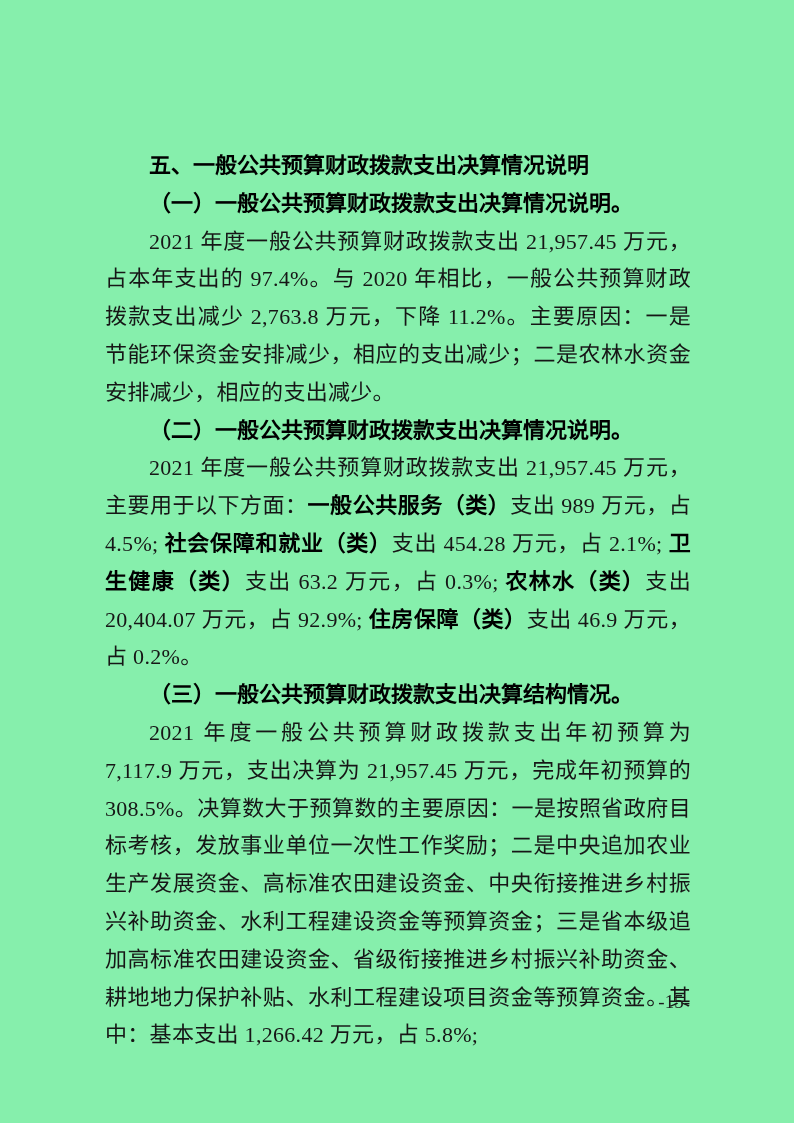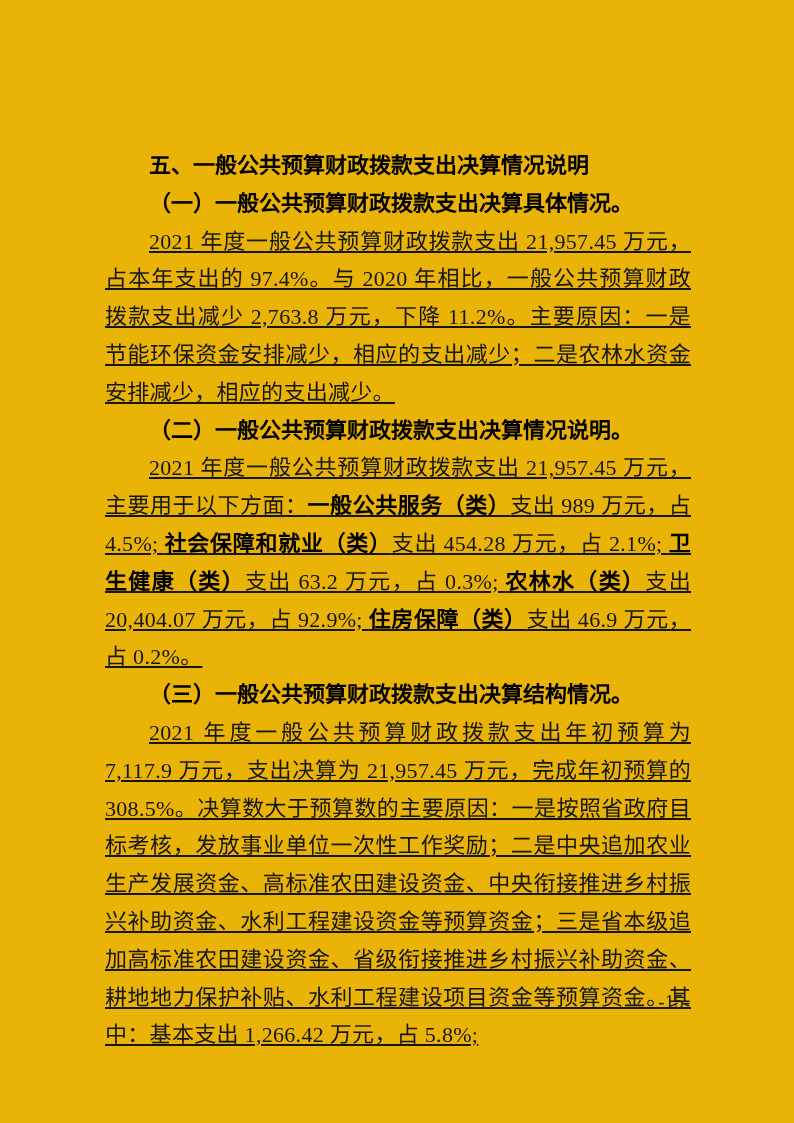--- a/index.html
+++ b/index.html
@@ -5,21 +5,21 @@
   html, body {
     margin: 0;
     padding: 0;
     background: #e8e8e8;
   }
   .page {
     position: relative;
     width: 794px;
     height: 1123px;
     margin: 0 auto;
-    background: #eab308;
+    background: #86efac;
     overflow: hidden;
   }
   .content {
     position: absolute;
     left: 105px;
     top: 147px;
     width: 586px;
   }
   .doc-heading,
   .doc-subheading,
@@ -36,21 +36,20 @@
     font-family: "Liberation Sans", "DejaVu Sans", sans-serif;
     font-weight: 700;
     color: #000000;
     text-align: left;
   }
   .body-para {
     font-family: "Liberation Serif", "DejaVu Serif", serif;
     font-weight: 400;
     text-align: justify;
     letter-spacing: 0.3px;
-    text-decoration: underline;
   }
   .body-para .seg-bold {
     font-weight: 700;
     color: #000000;
   }
   .page-number {
     position: absolute;
     top: 991px;
     right: 104px;
     font-family: Liberation Serif, serif;
@@ -60,21 +59,21 @@
   }
 </style>
 </head>
 <body>
 
 <div class="page">
   <div class="content">
 
     <h1 class="doc-heading">五、一般公共预算财政拨款支出决算情况说明</h1>
 
-    <h2 class="doc-subheading">（一）一般公共预算财政拨款支出决算具体情况。</h2>
+    <h2 class="doc-subheading">（一）一般公共预算财政拨款支出决算情况说明。</h2>
 
     <p class="body-para"><span>2021 年度一般公共预算财政拨款支出 21,957.45 万元，占本年支出的 97.4%。与 2020 年相比，一般公共预算财政拨款支出减少 2,763.8 万元，下降 11.2%。主要原因：一是节能环保资金安排减少，相应的支出减少；二是农林水资金安排减少，相应的支出减少。</span></p>
 
     <h2 class="doc-subheading">（二）一般公共预算财政拨款支出决算情况说明。</h2>
 
     <p class="body-para"><span>2021 年度一般公共预算财政拨款支出 21,957.45 万元，主要用于以下方面：</span><span class="seg-bold">一般公共服务（类）</span><span>支出 989 万元，占 4.5%; </span><span class="seg-bold">社会保障和就业（类）</span><span>支出 454.28 万元，占 2.1%; </span><span class="seg-bold">卫生健康（类）</span><span>支出 63.2 万元，占 0.3%; </span><span class="seg-bold">农林水（类）</span><span>支出 20,404.07 万元，占 92.9%; </span><span class="seg-bold">住房保障（类）</span><span>支出 46.9 万元，占 0.2%。</span></p>
 
     <h2 class="doc-subheading">（三）一般公共预算财政拨款支出决算结构情况。</h2>
 
     <p class="body-para"><span>2021 年度一般公共预算财政拨款支出年初预算为 7,117.9 万元，支出决算为 21,957.45 万元，完成年初预算的 308.5%。决算数大于预算数的主要原因：一是按照省政府目标考核，发放事业单位一次性工作奖励；二是中央追加农业生产发展资金、高标准农田建设资金、中央衔接推进乡村振兴补助资金、水利工程建设资金等预算资金；三是省本级追加高标准农田建设资金、省级衔接推进乡村振兴补助资金、耕地地力保护补贴、水利工程建设项目资金等预算资金。其中：基本支出 1,266.42 万元，占 5.8%;</span></p>

